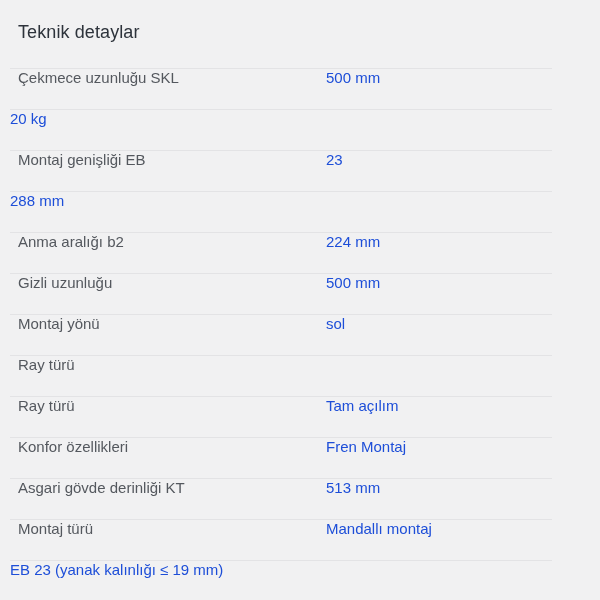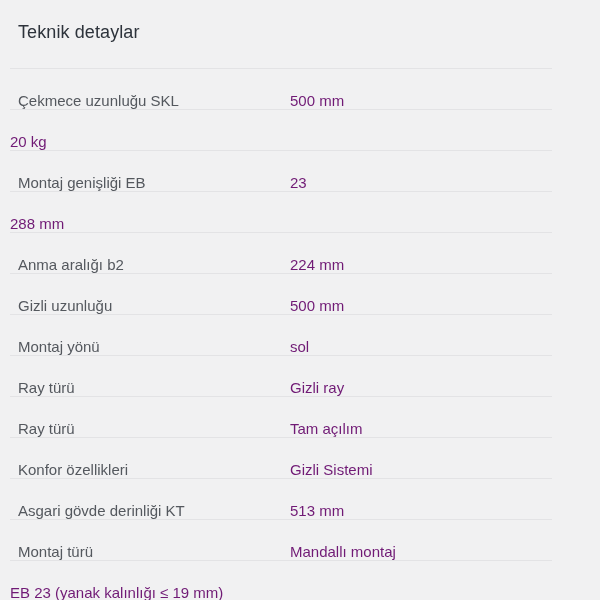--- a/index.html
+++ b/index.html
@@ -24,36 +24,37 @@
     color: #2d333b;
     letter-spacing: 0.1px;
   }
   .spec-table {
     margin: 24px 0 0 10px;
     width: 542px;
     border-bottom: 1px solid #e3e3e5;
   }
   .spec-row {
     display: flex;
-    align-items: flex-end;
+    align-items: flex-start;
     height: 40px;
     border-top: 1px solid #e3e3e5;
+    gap: 36px;
   }
   .spec-label {
     width: 272px;
     padding-left: 8px;
     font-size: 15px;
     color: #54585e;
     white-space: nowrap;
     overflow: hidden;
   }
   .spec-value {
     flex: 1;
     font-size: 15px;
-    color: #701a75;
+    color: #1d4ed8;
     white-space: nowrap;
     overflow: hidden;
   }
 </style>
 </head>
 <body>
 
 <div class="panel">
   <h2 class="page-title">Teknik detaylar</h2>
 
@@ -79,29 +80,28 @@
     <div class="spec-row">
       <div class="spec-label">Gizli uzunluğu</div>
       <div class="spec-value">500 mm</div>
     </div>
     <div class="spec-row">
       <div class="spec-label">Montaj yönü</div>
       <div class="spec-value">sol</div>
     </div>
     <div class="spec-row">
       <div class="spec-label">Ray türü</div>
-      <div class="spec-value">Gizli ray</div>
     </div>
     <div class="spec-row">
       <div class="spec-label">Ray türü</div>
       <div class="spec-value">Tam açılım</div>
     </div>
     <div class="spec-row">
       <div class="spec-label">Konfor özellikleri</div>
-      <div class="spec-value">Gizli Sistemi</div>
+      <div class="spec-value">Fren Montaj</div>
     </div>
     <div class="spec-row">
       <div class="spec-label">Asgari gövde derinliği KT</div>
       <div class="spec-value">513 mm</div>
     </div>
     <div class="spec-row">
       <div class="spec-label">Montaj türü</div>
       <div class="spec-value">Mandallı montaj</div>
     </div>
     <div class="spec-row">

